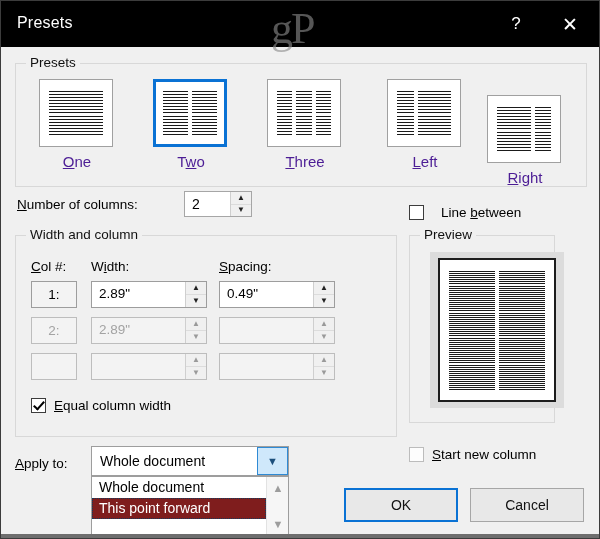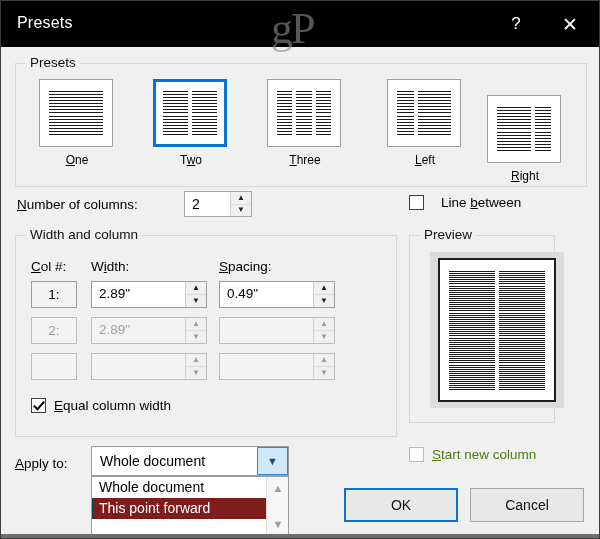--- a/index.html
+++ b/index.html
@@ -92,22 +92,22 @@
     background: #ffffff;
     box-sizing: border-box;
     position: relative;
   }
   .preset.selected .preset-box {
     border: 3px solid #0a72d4;
     padding: 0;
   }
   .preset-label {
     margin-top: 6px;
-    font-size: 12px;
-    color: #000000;
+    font-size: 15px;
+    color: #4c1d95;
   }
   .preset-label u { text-decoration: underline; }
 
   .mini {
     position: absolute;
     display: flex;
     gap: 0;
   }
   .mini-col {
     display: flex;
@@ -180,23 +180,23 @@
     position: absolute;
     left: 4px; top: 0px;
     width: 4px; height: 9px;
     border: solid #000;
     border-width: 0 2px 2px 0;
     transform: rotate(42deg);
   }
   .cbox.dis { border-color: #bcbcbc; background: #fdfdfd; }
   .cblabel { font-size: 13.5px; }
   .cblabel u { text-decoration: underline; }
-  .dis-text { color: #4d7c0f; }
-
-  #line-between { left: 408px; top: 194px; gap: 17px; }
+  .dis-text { color: #000000; }
+
+  #line-between { left: 408px; top: 204px; gap: 17px; }
   #equal-width  { left: 30px; top: 397px; }
   #start-new-col{ left: 408px; top: 446px; }
 
   
   .wshead {
     position: absolute;
     font-size: 13.5px;
   }
   .wshead u { text-decoration: underline; }
   #h-col  { left: 30px; top: 258px; }

